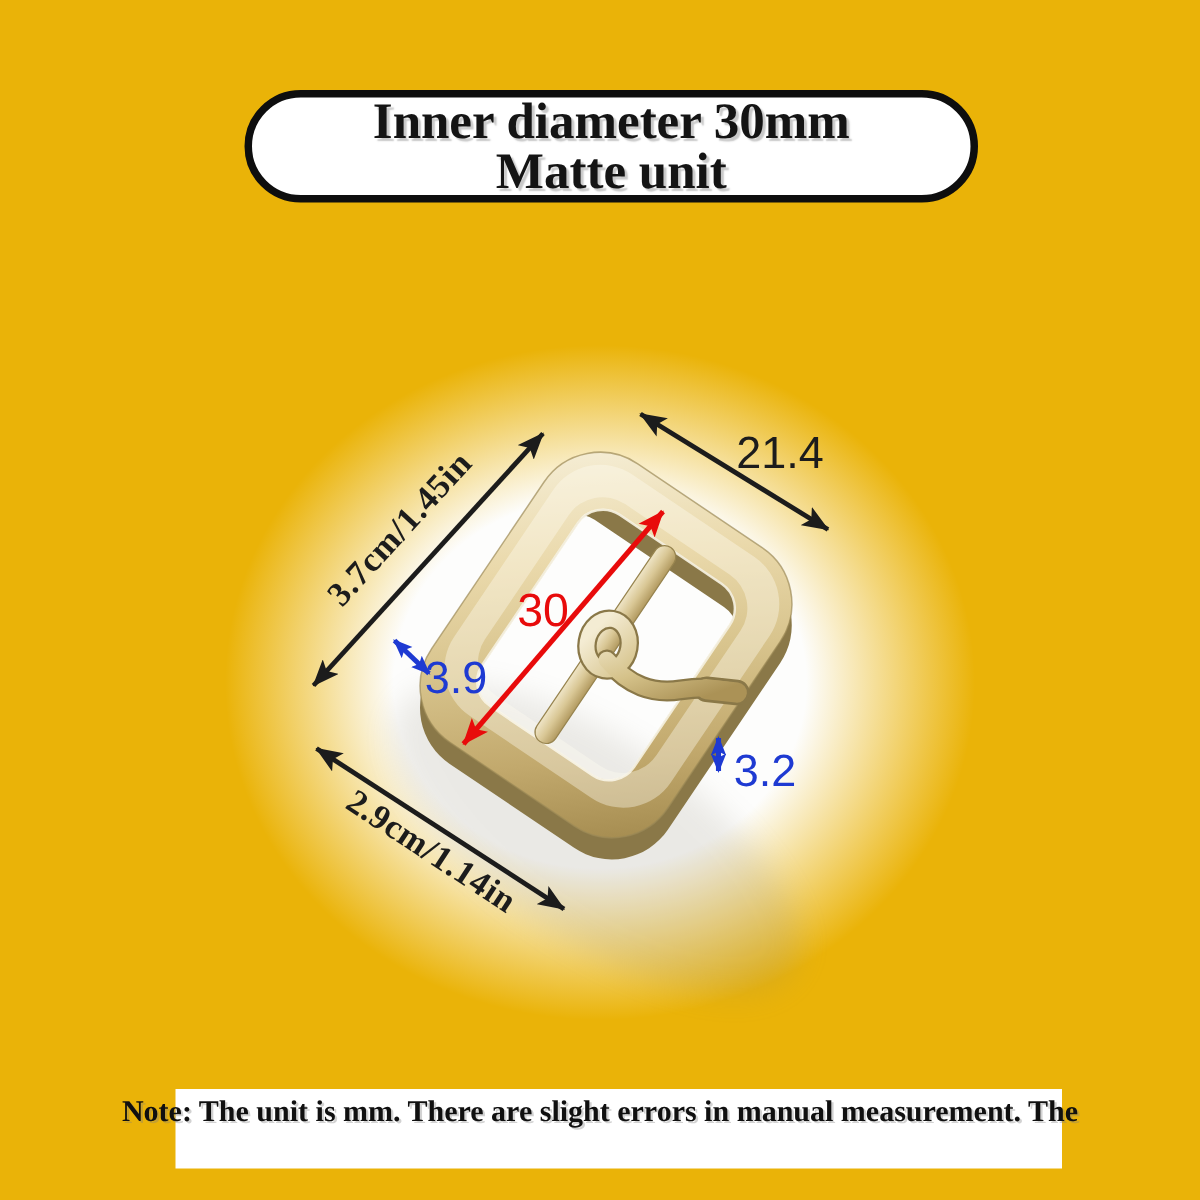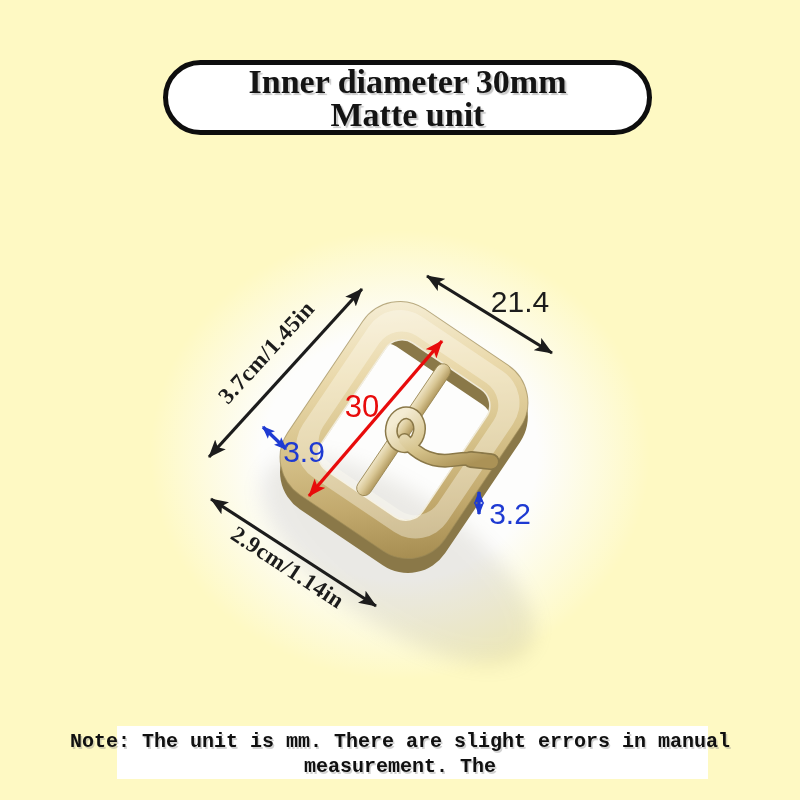--- a/index.html
+++ b/index.html
@@ -1,18 +1,18 @@
 <!DOCTYPE html>
 <html><head>
 <meta charset="utf-8">
 <style>
   html,body{margin:0;padding:0;background:#e9e8e4;}
   #stage{
     position:relative;width:800px;height:800px;margin:0 auto;
-    background:#fef9c3;overflow:hidden;
+    background:#eab308;overflow:hidden;
     font-family:"Liberation Sans",sans-serif;
   }
   
   .photo-bg{
     position:absolute;left:150px;top:230px;width:500px;height:450px;
     background:radial-gradient(closest-side,#fdfdfc 55%,rgba(253,253,252,0));
     pointer-events:none;
   }
   
   .title-pill{
@@ -26,21 +26,21 @@
     font-size:34px;line-height:33px;color:#141414;white-space:nowrap;
     text-shadow:2px 2px 1px rgba(110,110,110,0.38);
   }
   
   .note-band{
     position:absolute;left:117px;top:726px;width:591px;height:53px;
     background:#ffffff;
   }
   .note-text{
     position:absolute;left:50px;top:729px;width:700px;
-    font-family:Liberation Mono, monospace;font-weight:bold;
+    font-family:Liberation Serif, serif;font-weight:bold;
     font-size:20px;line-height:25px;color:#101010;text-align:center;
     text-shadow:1.5px 1.5px 0 rgba(125,125,125,0.35);
   }
   svg{position:absolute;left:0;top:0;}
   .dim-sans{font-family:"Liberation Sans",sans-serif;}
   .dim-serif{font-family:"Liberation Serif",serif;font-weight:bold;letter-spacing:0.5px;}
 </style>
 </head>
 <body>
 

